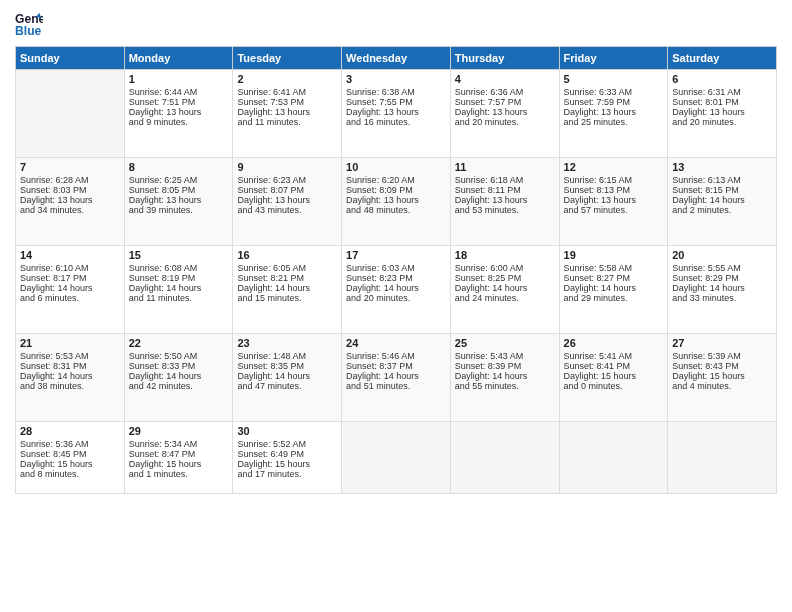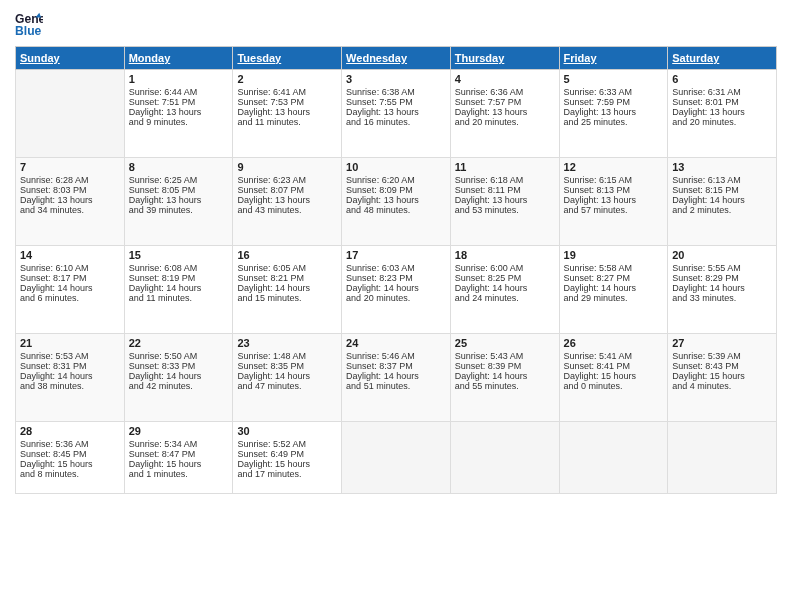--- a/index.html
+++ b/index.html
@@ -48,21 +48,20 @@
       table-layout: fixed;
     }
     thead tr th {
       background-color: #1a6bb5;
       color: #fff;
       font-size: 11px;
       font-weight: bold;
       padding: 5px 4px;
       text-align: left;
       border: 1px solid #ccc;
-      text-decoration: underline;
     }
     tbody tr td {
       vertical-align: top;
       border: 1px solid #ddd;
       padding: 3px 4px;
       font-size: 9px;
       color: #333;
       height: 88px;
       background: #fff;
     }

